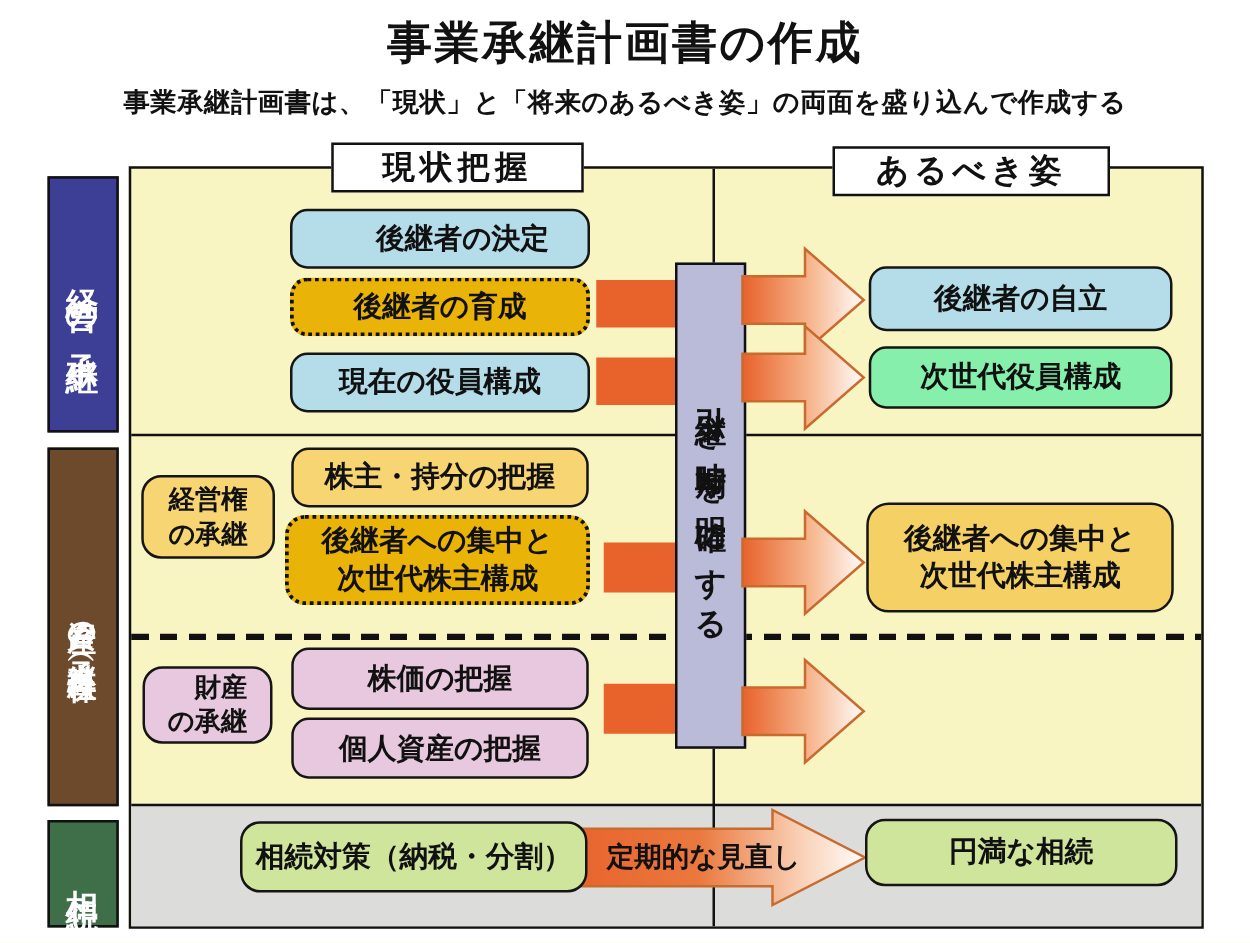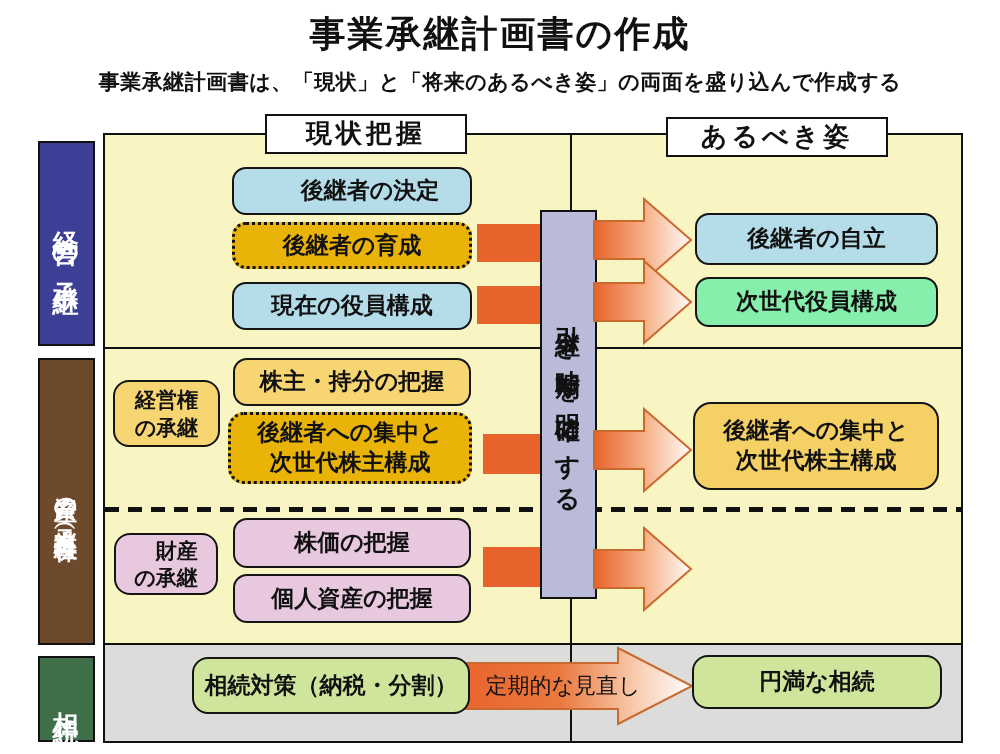--- a/index.html
+++ b/index.html
@@ -29,21 +29,21 @@
   .blue{background:#b4dce9;} .lightblue{background:#86efac;}
   .yellow{background:#f7d572;} .yellow2{background:#f5d065;}
   .pink{background:#e7c8de;} .green{background:#d0e59c;}
   .dotted{background:#eab308;border:3px dotted #111;}
   .hdr{background:#ffffff;border:2px solid #111;font-size:26px;font-weight:700;letter-spacing:4px;}
   .tail{background:#e8622b;z-index:3;}
   .center-bar{left:540px;top:210px;width:57px;height:389px;background:#b9bbd9;border:2px solid #111;
               display:flex;align-items:center;justify-content:center;z-index:5;}
   .center-bar span{writing-mode:vertical-rl;text-orientation:mixed;font-size:25px;font-weight:600;letter-spacing:5px;}
   .arrow-svg{left:0;top:0;width:1000px;height:754px;z-index:6;pointer-events:none;}
-  .review-label{left:478px;top:671px;width:170px;text-align:center;font-size:22px;font-weight:400;z-index:8;}
+  .review-label{left:478px;top:671px;width:170px;text-align:center;font-size:22px;font-weight:700;z-index:8;}
   .small-note{font-size:21px;}
 </style>
 </head>
 <body>
 
 <div class="page">
 
   <div class="abs title">事業承継計画書の作成</div>
   <div class="abs subtitle">事業承継計画書は、「現状」と「将来のあるべき姿」の両面を盛り込んで作成する</div>
 

